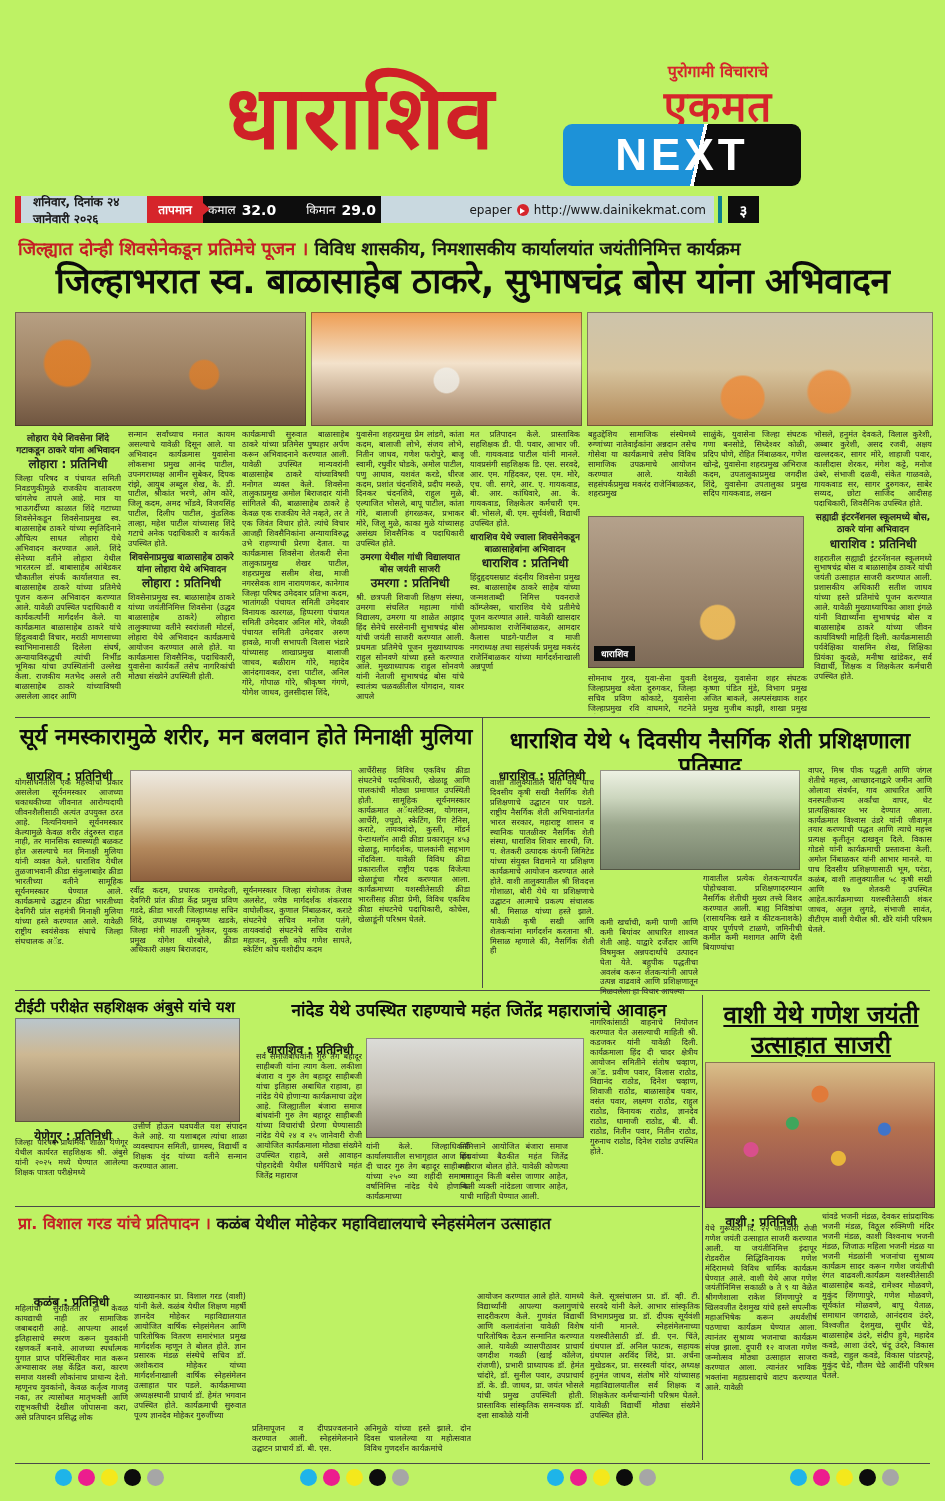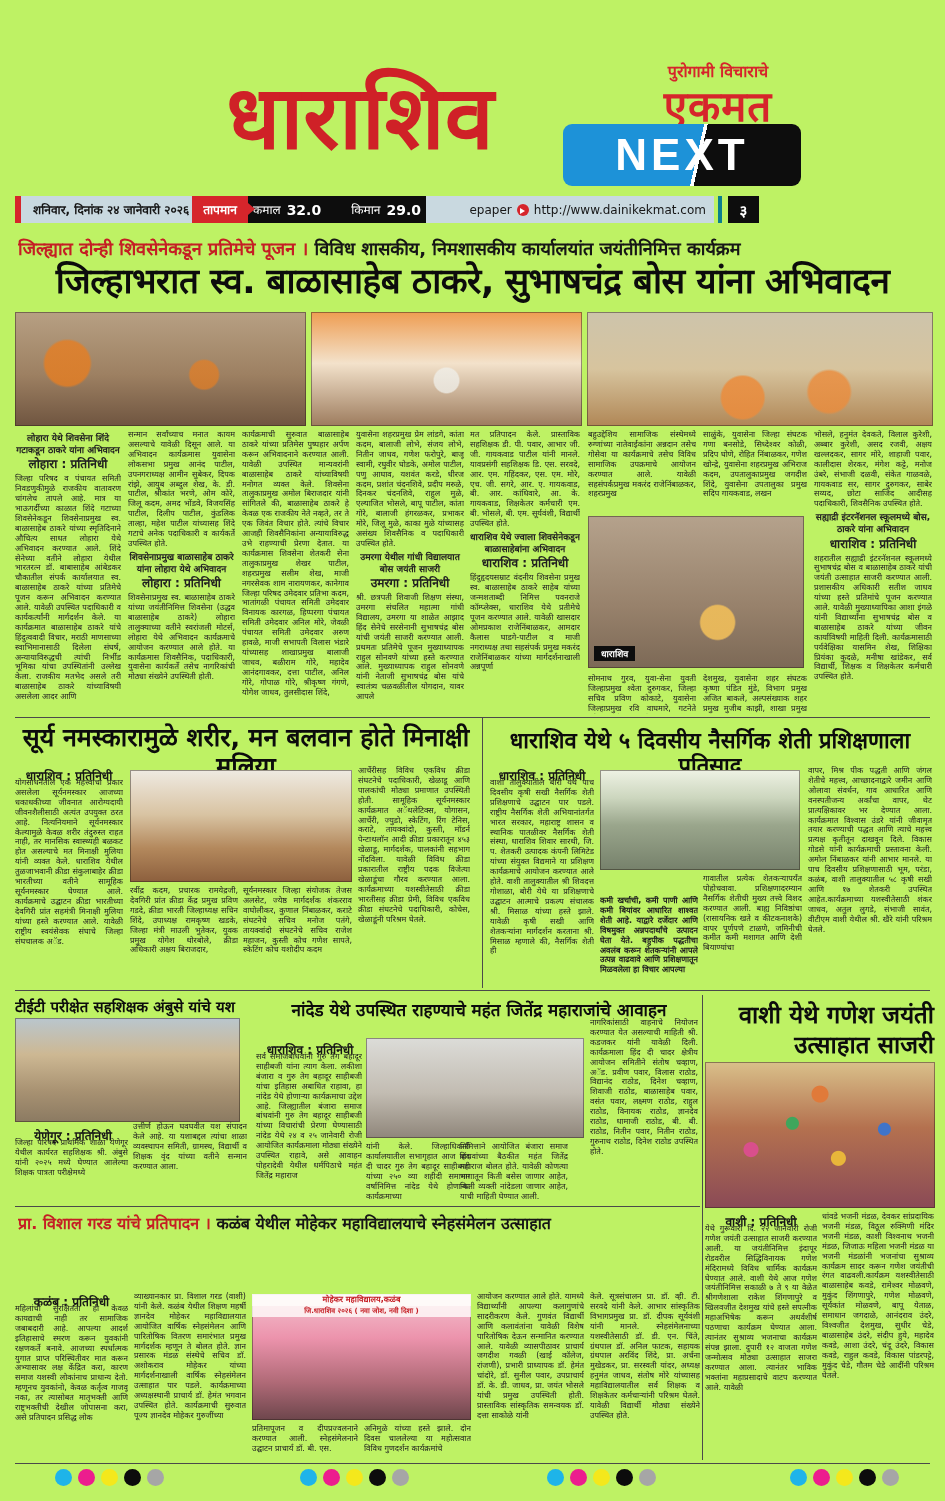--- a/index.html
+++ b/index.html
@@ -15,33 +15,33 @@
             display:flex;align-items:center;justify-content:center;
             font-family:"Liberation Sans",sans-serif;}
   
   .infobar{display:flex;align-items:stretch;height:27px;font-size:12px;}
   .ib-accent{width:6px;background:#d6252b;}
   .ib-date{flex:1;background:#c9d9e0;display:flex;align-items:center;padding-left:12px;font-weight:700;}
   .ib-temp{width:56px;background:#d6252b;color:#fff;font-weight:700;display:flex;align-items:center;justify-content:center;position:relative;}
   .ib-temp:after{content:"";position:absolute;right:-7px;top:7px;border-left:7px solid #d6252b;border-top:6px solid transparent;border-bottom:6px solid transparent;z-index:2;}
   .ib-black{width:178px;background:#0d0d0d;color:#fff;display:flex;align-items:center;justify-content:center;gap:6px;}
   .ib-black b{font-size:14px;}
-  .ib-epaper{width:280px;background:#c9d9e0;display:flex;align-items:center;justify-content:flex-end;gap:5px;padding-right:8px;}
+  .ib-epaper{width:280px;background:#c9d9e0;display:flex;align-items:center;justify-content:flex-end;gap:5px;padding-right:8px;padding-left:45px;}
   .ib-dot{width:12px;height:12px;border-radius:50%;background:#d6252b;display:inline-block;position:relative;}
   .ib-dot:after{content:"";position:absolute;left:3px;top:4px;border-left:5px solid #fff;border-top:3px solid transparent;border-bottom:3px solid transparent;}
   .ib-teal{width:4px;background:#0b7f8e;margin-left:4px;}
   .ib-page{width:31px;background:#0d0d0d;color:#fff;display:flex;align-items:center;justify-content:center;font-weight:700;font-size:15px;margin-left:6px;}
   
   .kicker{font-size:18px;font-weight:700;white-space:nowrap;overflow:hidden;}
   .kicker .red{color:#c51e24;}
   .headline-xl{font-size:35px;font-weight:800;text-align:center;line-height:1.12;letter-spacing:-0.5px;color:#0c0c0c;}
   .headline-md{font-size:22px;font-weight:800;text-align:center;line-height:1.15;color:#0c0c0c;}
   .headline-sm{font-size:15px;font-weight:800;color:#0c0c0c;white-space:nowrap;overflow:hidden;}
   .headline-nd{font-size:17px;font-weight:800;text-align:center;white-space:nowrap;overflow:hidden;color:#0c0c0c;}
-  .headline-w{font-size:24px;font-weight:800;text-align:right;line-height:1.25;color:#0c0c0c;}
+  .headline-w{font-size:24px;font-weight:800;text-align:center;line-height:1.25;color:#0c0c0c;text-decoration:underline;}
   .headline-b{font-size:28px;font-weight:800;text-align:center;line-height:1.15;color:#0c0c0c;}
   .kicker2{font-size:16px;font-weight:700;white-space:nowrap;overflow:hidden;}
   
   .body-col{font-size:8px;line-height:1.24;text-align:justify;overflow:hidden;color:#202020;}
   .col-head{font-weight:700;font-size:9px;line-height:1.3;text-align:center;margin:3px 0 1px;}
   .dateline{font-weight:700;font-size:12px;text-align:center;margin:1px 0 2px;}
   .col-head:empty,.dateline:empty,.pre:empty{display:none;margin:0;}
   
   .photo{box-shadow:inset 0 0 0 1px rgba(40,30,20,.45);}
   .ph1{background:linear-gradient(180deg,#b7a083 0%,#a88a66 45%,#6f5540 100%),radial-gradient(circle at 20% 40%,#e07a2a,transparent 30%);}
@@ -151,33 +151,33 @@
     <div class="dateline">धाराशिव : प्रतिनिधी</div>
     <div>शहरातील सह्याद्री इंटरनॅशनल स्कूलमध्ये सुभाषचंद्र बोस व बाळासाहेब ठाकरे यांची जयंती उत्साहात साजरी करण्यात आली. प्रशासकीय अधिकारी सतीश जाधव यांच्या हस्ते प्रतिमांचे पूजन करण्यात आले. यावेळी मुख्याध्यापिका आशा इंगळे यांनी विद्यार्थ्यांना सुभाषचंद्र बोस व बाळासाहेब ठाकरे यांच्या जीवन कार्याविषयी माहिती दिली. कार्यक्रमासाठी पर्यवेक्षिका यासमिन शेख, शिक्षिका प्रियंका कुदळे, मनीषा खांडेकर, सर्व विद्यार्थी, शिक्षक व शिक्षकेतर कर्मचारी उपस्थित होते.</div>
   </div>
 
   <div class="abs photo ph4" style="left:588px;top:516px;width:216px;height:152px;"></div>
   <div class="abs photo-label" style="left:594px;top:646px;">धाराशिव</div>
 
   <div class="abs rule-h" style="left:15px;top:717px;width:915px;"></div>
   <div class="abs rule-v" style="left:482px;top:717px;height:271px;"></div>
 
-  <div class="abs headline-md" style="left:15px;top:724px;width:462px;font-size:25px;">सूर्य नमस्कारामुळे शरीर, मन बलवान होते मिनाक्षी मुलिया</div>
+  <div class="abs headline-md" style="left:15px;top:724px;width:462px;font-size:22px;">सूर्य नमस्कारामुळे शरीर, मन बलवान होते मिनाक्षी मुलिया</div>
   <div class="abs dateline" style="left:15px;top:766px;width:108px;">धाराशिव : प्रतिनिधी</div>
   <div class="abs body-col" style="left:15px;top:778px;width:108px;height:208px;">योगसाधनेतील एक महत्त्वाचा प्रकार असलेला सूर्यनमस्कार आजच्या धकाधकीच्या जीवनात आरोग्यदायी जीवनशैलीसाठी अत्यंत उपयुक्त ठरत आहे. नित्यनियमाने सूर्यनमस्कार केल्यामुळे केवळ शरीर तंदुरुस्त राहत नाही, तर मानसिक स्वास्थ्यही बळकट होत असल्याचे मत मिनाक्षी मुलिया यांनी व्यक्त केले. धाराशिव येथील तुळजाभवानी क्रीडा संकुलाबाहेर क्रीडा भारतीच्या वतीने सामूहिक सूर्यनमस्कार घेण्यात आले. कार्यक्रमाचे उद्घाटन क्रीडा भारतीच्या देवगिरी प्रांत सहमंत्री मिनाक्षी मुलिया यांच्या हस्ते करण्यात आले. यावेळी राष्ट्रीय स्वयंसेवक संघाचे जिल्हा संघचालक अॅड.</div>
   <div class="abs photo ph5" style="left:130px;top:770px;width:222px;height:112px;"></div>
   <div class="abs body-col" style="left:130px;top:886px;width:108px;height:100px;">रवींद्र कदम, प्रचारक रामयेद्रजी, देवगिरी प्रांत क्रीडा केंद्र प्रमुख प्रविण गडदे, क्रीडा भारती जिल्हाध्यक्ष सचिन शिंदे, उपाध्यक्ष रामकृष्ण खडके, जिल्हा मंत्री माउली भुतेकर, युवक प्रमुख योगेश थोरबोले, क्रीडा अधिकारी अक्षय बिराजदार,</div>
   <div class="abs body-col" style="left:243px;top:886px;width:109px;height:100px;">सूर्यनमस्कार जिल्हा संयोजक तेजस अलसेट, ज्येष्ठ मार्गदर्शक शंकरराव वाघोलीकर, कुणाल निंबाळकर, कराटे संघटनेचे सचिव मनोज पतंगे, तायक्वांदो संघटनेचे सचिव राजेश महाजन, कुस्ती कोच गणेश सापते, स्केटिंग कोच यशोदीप कदम</div>
   <div class="abs body-col" style="left:358px;top:766px;width:112px;height:220px;">आर्चेरीसह विविध एकविध क्रीडा संघटनेचे पदाधिकारी, खेळाडू आणि पालकांची मोठ्या प्रमाणात उपस्थिती होती. सामूहिक सूर्यनमस्कार कार्यक्रमात अॅथलेटिक्स, योगासन, आर्चेरी, ज्युडो, स्केटिंग, रिंग टेनिस, कराटे, तायक्वांदो, कुस्ती, मॉडर्न पेन्टाथलॉन आदी क्रीडा प्रकारातून ४५३ खेळाडू, मार्गदर्शक, पालकांनी सहभाग नोंदविला. यावेळी विविध क्रीडा प्रकारातील राष्ट्रीय पदक विजेत्या खेळाडूंचा गौरव करण्यात आला. कार्यक्रमाच्या यशस्वीतेसाठी क्रीडा भारतीसह क्रीडा प्रेमी, विविध एकविध क्रीडा संघटनेचे पदाधिकारी, कोचेस, खेळाडूंनी परिश्रम घेतले.</div>
 
   <div class="abs headline-md" style="left:490px;top:728px;width:440px;font-size:22px;">धाराशिव येथे ५ दिवसीय नैसर्गिक शेती प्रशिक्षणाला प्रतिसाद</div>
   <div class="abs dateline" style="left:490px;top:766px;width:104px;">धाराशिव : प्रतिनिधी</div>
   <div class="abs body-col" style="left:490px;top:778px;width:104px;height:208px;">वाशी तालुक्यातील बोरी येथे पाच दिवसीय कृषी सखी नैसर्गिक शेती प्रशिक्षणाचे उद्घाटन पार पडले. राष्ट्रीय नैसर्गिक शेती अभियानांतर्गत भारत सरकार, महाराष्ट्र शासन व स्थानिक पातळीवर नैसर्गिक शेती संस्था, धाराशिव शिवार सारथी, जि. प. शेतकरी उत्पादक कंपनी लिमिटेड यांच्या संयुक्त विद्यमाने या प्रशिक्षण कार्यक्रमाचे आयोजन करण्यात आले होते. वाशी तालुक्यातील श्री शिवदत्त गोशाळा, बोरी येथे या प्रशिक्षणाचे उद्घाटन आत्माचे प्रकल्प संचालक श्री. मिसाळ यांच्या हस्ते झाले. यावेळी कृषी सखी आणि शेतकऱ्यांना मार्गदर्शन करताना श्री. मिसाळ म्हणाले की, नैसर्गिक शेती ही</div>
   <div class="abs photo ph6" style="left:600px;top:770px;width:200px;height:100px;"></div>
-  <div class="abs body-col" style="left:600px;top:896px;width:98px;height:112px;font-weight:bold;">कमी खर्चाची, कमी पाणी आणि कमी बियांवर आधारित शाश्वत शेती आहे. याद्वारे दर्जेदार आणि विषमुक्त अन्नपदार्थांचे उत्पादन घेता येते. बहुपीक पद्धतीचा अवलंब करून शेतकऱ्यांनी आपले उत्पन्न वाढवावे आणि प्रशिक्षणातून मिळवलेला हा विचार आपल्या</div>
+  <div class="abs body-col" style="left:600px;top:918px;width:98px;height:112px;">कमी खर्चाची, कमी पाणी आणि कमी बियांवर आधारित शाश्वत शेती आहे. याद्वारे दर्जेदार आणि विषमुक्त अन्नपदार्थांचे उत्पादन घेता येते. बहुपीक पद्धतीचा अवलंब करून शेतकऱ्यांनी आपले उत्पन्न वाढवावे आणि प्रशिक्षणातून मिळवलेला हा विचार आपल्या</div>
   <div class="abs body-col" style="left:703px;top:874px;width:99px;height:112px;">गावातील प्रत्येक शेतकऱ्यापर्यंत पोहोचवावा. प्रशिक्षणादरम्यान नैसर्गिक शेतीची मुख्य तत्त्वे विशद करण्यात आली. बाह्य निविष्ठांचा (रासायनिक खते व कीटकनाशके) वापर पूर्णपणे टाळणे, जमिनीची कमीत कमी मशागत आणि देशी बियाण्यांचा</div>
   <div class="abs body-col" style="left:808px;top:766px;width:124px;height:220px;">वापर, मिश्र पीक पद्धती आणि जंगल शेतीचे महत्त्व, आच्छादनाद्वारे जमीन आणि ओलावा संवर्धन, गाव आधारित आणि वनस्पतीजन्य अर्कांचा वापर, थेट प्रात्यक्षिकावर भर देण्यात आला. कार्यक्रमात विश्वास उंडरे यांनी जीवामृत तयार करण्याची पद्धत आणि त्याचे महत्त्व प्रत्यक्ष कृतीतून दाखवून दिले. विकास गोडसे यांनी कार्यक्रमाची प्रस्तावना केली. अमोल निंबाळकर यांनी आभार मानले. या पाच दिवसीय प्रशिक्षणासाठी भूम, परंडा, कळंब, वाशी तालुक्यातील ५८ कृषी सखी आणि १७ शेतकरी उपस्थित आहेत.कार्यक्रमाच्या यशस्वीतेसाठी शंकर जाधव, अतुल लुगडे, संभाजी सावंत, वीटीएम वाशी येथील श्री. खैरे यांनी परिश्रम घेतले.</div>
 
   <div class="abs rule-h" style="left:15px;top:990px;width:915px;"></div>
   <div class="abs rule-v" style="left:702px;top:995px;height:465px;"></div>
 
   <div class="abs headline-sm" style="left:15px;top:996px;width:250px;">टीईटी परीक्षेत सहशिक्षक अंबुसे यांचे यश</div>
   <div class="abs photo ph7" style="left:15px;top:1018px;width:225px;height:104px;"></div>
   <div class="abs dateline" style="left:18px;top:1126px;width:110px;">येणेगूर : प्रतिनिधी</div>
   <div class="abs body-col" style="left:15px;top:1138px;width:113px;height:64px;">जिल्हा परिषद प्राथमिक शाळा येणेगूर येथील कार्यरत सहशिक्षक श्री. अंबुसे यांनी २०२५ मध्ये घेण्यात आलेल्या शिक्षक पात्रता परीक्षेमध्ये</div>
@@ -196,24 +196,20 @@
 
   <div class="abs rule-h" style="left:15px;top:1206px;width:685px;"></div>
 
   <div class="abs kicker2" style="left:18px;top:1212px;width:684px;">
     <span class="red" style="color:#c51e24;">प्रा. विशाल गरड यांचे प्रतिपादन ।</span>
     <span>कळंब येथील मोहेकर महाविद्यालयाचे स्नेहसंमेलन उत्साहात</span>
   </div>
   <div class="abs dateline" style="left:15px;top:1292px;width:113px;">कळंब : प्रतिनिधी</div>
   <div class="abs body-col" style="left:15px;top:1304px;width:113px;height:158px;">महिलांची सुरक्षितता ही केवळ कायद्याची नाही तर सामाजिक जबाबदारी आहे. आपल्या आदर्श इतिहासाचे स्मरण करून युवकांनी रक्षणकर्ते बनावे. आजच्या स्पर्धात्मक युगात प्राप्त परिस्थितीवर मात करून अभ्यासावर लक्ष केंद्रित करा, कारण समाज यशस्वी लोकांनाच प्राधान्य देतो. म्हणूनच युवकांनो, केवळ कर्तृत्व गाजवू नका, तर त्यासोबत मातृभक्ती आणि राष्ट्रभक्तीची देखील जोपासना करा, असे प्रतिपादन प्रसिद्ध लोक</div>
   <div class="abs body-col" style="left:134px;top:1292px;width:112px;height:170px;">व्याख्यानकार प्रा. विशाल गरड (वाशी) यांनी केले. कळंब येथील शिक्षण महर्षी ज्ञानदेव मोहेकर महाविद्यालयात आयोजित वार्षिक स्नेहसंमेलन आणि पारितोषिक वितरण समारंभात प्रमुख मार्गदर्शक म्हणून ते बोलत होते. ज्ञान प्रसारक मंडळ संस्थेचे सचिव डॉ. अशोकराव मोहेकर यांच्या मार्गदर्शनाखाली वार्षिक स्नेहसंमेलन उत्साहात पार पडले. कार्यक्रमाच्या अध्यक्षस्थानी प्राचार्य डॉ. हेमंत भगवान उपस्थित होते. कार्यक्रमाची सुरुवात पूज्य ज्ञानदेव मोहेकर गुरुजींच्या</div>
-  <div class="abs photo ph10" style="left:252px;top:1294px;width:219px;height:126px;">
-    <div class="banner">मोहेकर महाविद्यालय,कळंब</div>
-    <div class="banner" style="font-size:7px;background:rgba(255,255,252,.78);">जि.धाराशिव २०२६ ( नवा जोश, नवी दिशा )</div>
-  </div>
   <div class="abs body-col" style="left:252px;top:1424px;width:106px;height:40px;">प्रतिमापूजन व दीपप्रज्वलनाने करण्यात आली. स्नेहसंमेलनाने उद्घाटन प्राचार्य डॉ. बी. एस.</div>
   <div class="abs body-col" style="left:364px;top:1424px;width:107px;height:40px;">अनिमुळे यांच्या हस्ते झाले. दोन दिवस चाललेल्या या महोत्सवात विविध गुणदर्शन कार्यक्रमांचे</div>
   <div class="abs body-col" style="left:477px;top:1292px;width:107px;height:172px;">आयोजन करण्यात आले होते. यामध्ये विद्यार्थ्यांनी आपल्या कलागुणांचे सादरीकरण केले. गुणवंत विद्यार्थी आणि कलावंतांना यावेळी विशेष पारितोषिक देऊन सन्मानित करण्यात आले. यावेळी व्यासपीठावर प्राचार्य जगदीश गवळी (खाई कॉलेज, रांजणी), प्रभारी प्राध्यापक डॉ. हेमंत चांदोरे, डॉ. सुनील पवार, उपप्राचार्य डॉ. के. डी. जाधव, प्रा. जयंत भोसले यांची प्रमुख उपस्थिती होती. प्रास्ताविक सांस्कृतिक समन्वयक डॉ. दत्ता साकोळे यांनी</div>
   <div class="abs body-col" style="left:590px;top:1292px;width:110px;height:172px;">केले. सूत्रसंचालन प्रा. डॉ. व्ही. टी. सरवदे यांनी केले. आभार सांस्कृतिक विभागप्रमुख प्रा. डॉ. दीपक सूर्यवंशी यांनी मानले. स्नेहसंमेलनाच्या यशस्वीतेसाठी डॉ. डी. एन. चिंते, ग्रंथपाल डॉ. अनिल फाटक, सहायक ग्रंथपाल अरविंद शिंदे, प्रा. अर्चना मुखेडकर, प्रा. सरस्वती यांदर, अध्यक्ष हनुमंत जाधव, संतोष मोरे यांच्यासह महाविद्यालयातील सर्व शिक्षक व शिक्षकेतर कर्मचाऱ्यांनी परिश्रम घेतले. यावेळी विद्यार्थी मोठ्या संख्येने उपस्थित होते.</div>
 
   <div class="abs dateline" style="left:705px;top:1212px;width:112px;">वाशी : प्रतिनिधी</div>
   <div class="abs body-col" style="left:705px;top:1224px;width:112px;height:240px;">येथे गुरूवारी दि. २२ जानेवारी रोजी गणेश जयंती उत्साहात साजरी करण्यात आली. या जयंतीनिमित्त इंदापूर रोडवरील सिद्धिविनायक गणेश मंदिरामध्ये विविध धार्मिक कार्यक्रम घेण्यात आले. वाशी येथे आज गणेश जयंतीनिमित्त सकाळी ७ ते ९ या वेळेत श्रीगणेशाला राकेश शिंगणापुरे व खिलवजीत देशमुख यांचे हस्ते सपत्नीक महाअभिषेक करून अथर्वशीर्ष पठणाचा कार्यक्रम घेण्यात आला. त्यानंतर सुश्राव्य भजनाचा कार्यक्रम संपन्न झाला. दुपारी १२ वाजता गणेश जन्मोत्सव मोठ्या उत्साहात साजरा करण्यात आला. त्यानंतर भाविक भक्तांना महाप्रसादाचे वाटप करण्यात आले. यावेळी</div>
   <div class="abs body-col" style="left:822px;top:1212px;width:112px;height:252px;">धांवडे भजनी मंडळ, देवकर सांप्रदायिक भजनी मंडळ, विठूल रुक्मिणी मंदिर भजनी मंडळ, काशी विश्वनाथ भजनी मंडळ, जिजाऊ महिला भजनी मंडळ या भजनी मंडळांनी भजनांचा सुश्राव्य कार्यक्रम सादर करून गणेश जयंतीची रंगत वाढवली.कार्यक्रम यशस्वीतेसाठी बाळासाहेब कवडे, रामेश्वर मोळवणे, मुकुंद शिंगणापुरे, गणेश मोळवणे, सूर्यकांत मोळवणे, बापू येताळ, समाधान जगदाळे, आनंदराव उंदरे, विश्वजीत देशमुख, सुधीर चेडे, बाळासाहेब उंदरे, संदीप हुये, महादेव कवडे, आशा उंदरे, चंदू उंदरे, विकास कवडे, राहुल कवडे, विकास पांडरपट्टे, मुकुंद चेडे, गौतम चेडे आदींनी परिश्रम घेतले.</div>
 
   <div class="abs rule-h" style="left:15px;top:1463px;width:915px;"></div>

